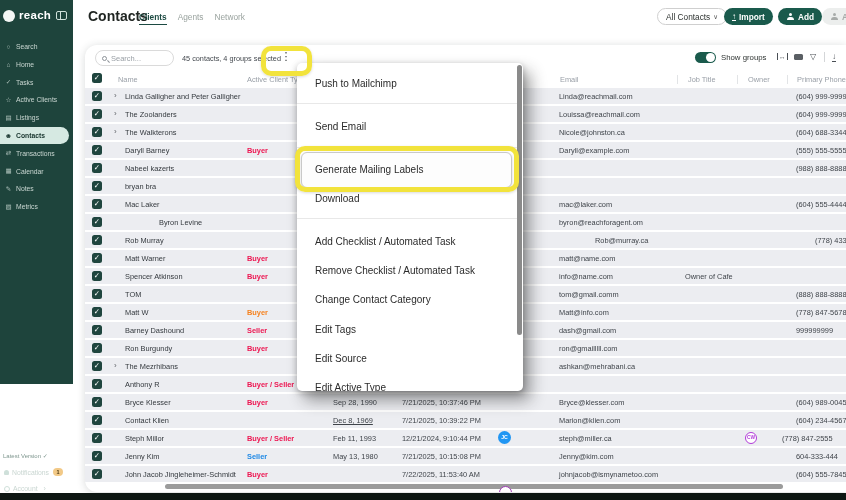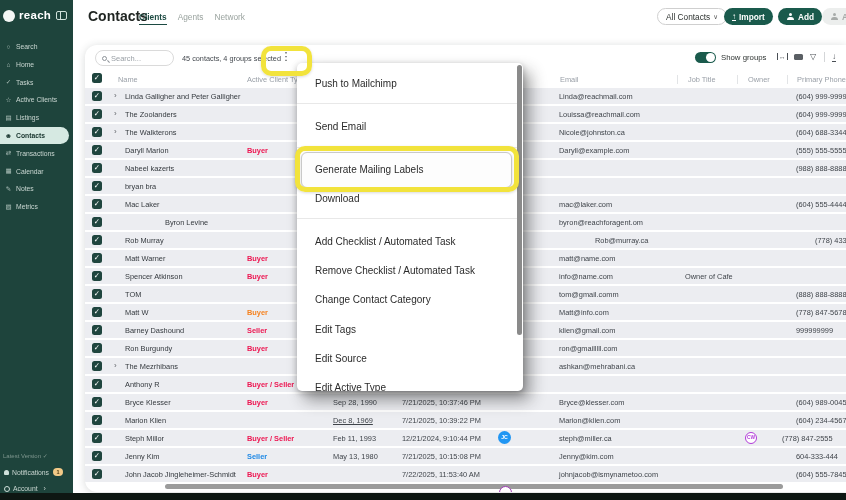--- a/index.html
+++ b/index.html
@@ -2,21 +2,21 @@
 <html><head>
 <meta charset="utf-8">
 <style>
   * { margin:0; padding:0; box-sizing:border-box; }
   html,body { width:846px; height:500px; overflow:hidden; background:#fff;
     font-family:"Liberation Sans","DejaVu Sans",sans-serif; }
   .abs { position:absolute; }
   #stage { position:relative; width:846px; height:500px; background:#fff; }
 
   
-  #sidebar { left:0; top:0; width:73px; height:500px; background:#1E443C; z-index:20; }
+  #sidebar { left:0; top:0; width:73px; height:384px; background:#1E443C; z-index:20; }
   #logo-row { left:0; top:0; width:73px; height:33px; }
   #logo-dot { left:3px; top:10px; width:12px; height:12px; border-radius:50%; background:#F4F7F5; }
   #logo-text { left:19px; top:9px; color:#fff; font-size:11.5px; font-weight:bold; letter-spacing:.3px; }
   #collapse-icon { left:56px; top:11px; width:11px; height:9px; border:1.3px solid #CFE0DA; border-radius:2px; }
   #collapse-icon::after { content:""; position:absolute; left:3.2px; top:0; width:1.2px; height:100%; background:#CFE0DA; }
   .nav-item { left:0; width:73px; height:17px; color:#C9D6D1; font-size:6.8px; display:flex; align-items:center; }
   .nav-item .nicon { width:9px; margin-left:4px; margin-right:3px; font-size:6.5px; text-align:center; color:#AFC2BB; }
   .nav-item.active { background:#D6E9E2; border-radius:0 9px 9px 0; color:#16332C; font-weight:bold; width:69px; }
   .nav-item.active .nicon { color:#16332C; }
   .sb-foot { left:0; width:73px; color:#C9D6D1; font-size:6.8px; display:flex; align-items:center; }
@@ -245,21 +245,21 @@
         </div>
         <div class="trow abs" style="top: 79px;">
           <div class="cb abs" style="left: 7px; top: 3px;">✓</div>
           <div class="chevron abs" style="left: 29px;">›</div>
           <div class="cell name abs" style="left: 40px;">The Walkterons</div>
           <div class="cell abs" style="left: 474px;">Nicole@johnston.ca</div>
           <div class="cell abs" style="left: 711px;">(604) 688-3344</div>
         </div>
         <div class="trow abs" style="top: 97px;">
           <div class="cb abs" style="left: 7px; top: 3px;">✓</div>
-          <div class="cell name abs" style="left: 40px;">Daryll Marion</div>
+          <div class="cell name abs" style="left: 40px;">Daryll Barney</div>
           <div class="cell type abs" style="left: 162px; color: rgb(237, 22, 81);">Buyer</div>
           <div class="cell abs" style="left: 474px;">Daryll@example.com</div>
           <div class="cell abs" style="left: 711px;">(555) 555-5555</div>
         </div>
         <div class="trow abs" style="top: 115px;">
           <div class="cb abs" style="left: 7px; top: 3px;">✓</div>
           <div class="cell name abs" style="left: 40px;">Nabeel kazerts</div>
           <div class="cell abs" style="left: 711px;">(988) 888-8888</div>
         </div>
         <div class="trow abs" style="top: 133px;">
@@ -267,21 +267,21 @@
           <div class="cell name abs" style="left: 40px;">bryan bra</div>
         </div>
         <div class="trow abs" style="top: 151px;">
           <div class="cb abs" style="left: 7px; top: 3px;">✓</div>
           <div class="cell name abs" style="left: 40px;">Mac Laker</div>
           <div class="cell abs" style="left: 474px;">mac@laker.com</div>
           <div class="cell abs" style="left: 711px;">(604) 555-4444</div>
         </div>
         <div class="trow abs" style="top: 169px;">
           <div class="cb abs" style="left: 7px; top: 3px;">✓</div>
-          <div class="cell name abs" style="left: 40px; padding-left: 40px;">Byron Levine</div>
+          <div class="cell name abs" style="left: 34px; padding-left: 40px;">Byron Levine</div>
           <div class="cell abs" style="left: 474px;">byron@reachforagent.om</div>
         </div>
         <div class="trow abs" style="top: 187px;">
           <div class="cb abs" style="left: 7px; top: 3px;">✓</div>
           <div class="cell name abs" style="left: 40px;">Rob Murray</div>
           <div class="cell abs" style="left: 474px; margin-left: 36px;">Rob@murray.ca</div>
           <div class="cell abs" style="left: 711px; padding-left: 19px;">(778) 433-2356</div>
         </div>
         <div class="trow abs" style="top: 205px;">
           <div class="cb abs" style="left: 7px; top: 3px;">✓</div>
@@ -306,21 +306,21 @@
           <div class="cb abs" style="left: 7px; top: 3px;">✓</div>
           <div class="cell name abs" style="left: 40px;">Matt W</div>
           <div class="cell type abs" style="left: 162px; color: rgb(245, 130, 31);">Buyer</div>
           <div class="cell abs" style="left: 474px;">Matt@info.com</div>
           <div class="cell abs" style="left: 711px;">(778) 847-5678</div>
         </div>
         <div class="trow abs" style="top: 277px;">
           <div class="cb abs" style="left: 7px; top: 3px;">✓</div>
           <div class="cell name abs" style="left: 40px;">Barney Dashound</div>
           <div class="cell type abs" style="left: 162px; color: rgb(237, 22, 81);">Seller</div>
-          <div class="cell abs" style="left: 474px;">klien@gmail.com</div>
+          <div class="cell abs" style="left: 474px;">dash@gmail.com</div>
           <div class="cell abs" style="left: 711px;">999999999</div>
         </div>
         <div class="trow abs" style="top: 295px;">
           <div class="cb abs" style="left: 7px; top: 3px;">✓</div>
           <div class="cell name abs" style="left: 40px;">Ron Burgundy</div>
           <div class="cell type abs" style="left: 162px; color: rgb(237, 22, 81);">Buyer</div>
           <div class="cell abs" style="left: 474px;">ron@gmailllll.com</div>
         </div>
         <div class="trow abs" style="top: 313px;">
           <div class="cb abs" style="left: 7px; top: 3px;">✓</div>
@@ -337,21 +337,21 @@
           <div class="cb abs" style="left: 7px; top: 3px;">✓</div>
           <div class="cell name abs" style="left: 40px;">Bryce Klesser</div>
           <div class="cell type abs" style="left: 162px; color: rgb(237, 22, 81);">Buyer</div>
           <div class="cell abs" style="left: 248px;">Sep 28, 1990</div>
           <div class="cell abs" style="left: 317px;">7/21/2025, 10:37:46 PM</div>
           <div class="cell abs" style="left: 474px;">Bryce@klesser.com</div>
           <div class="cell abs" style="left: 711px;">(604) 989-0045</div>
         </div>
         <div class="trow abs" style="top: 367px;">
           <div class="cb abs" style="left: 7px; top: 3px;">✓</div>
-          <div class="cell name abs" style="left: 40px;">Marion Klien</div>
+          <div class="cell name abs" style="left: 40px;">Contact Klien</div>
           <div class="cell abs" style="left: 248px; text-decoration: underline;">Dec 8, 1969</div>
           <div class="cell abs" style="left: 317px;">7/21/2025, 10:39:22 PM</div>
           <div class="cell abs" style="left: 474px;">Marion@klien.com</div>
           <div class="cell abs" style="left: 711px;">(604) 234-4567</div>
         </div>
         <div class="trow abs" style="top: 385px;">
           <div class="cb abs" style="left: 7px; top: 3px;">✓</div>
           <div class="cell name abs" style="left: 40px;">Steph Millor</div>
           <div class="cell type abs" style="left: 162px; color: rgb(237, 22, 81);">Buyer / Seller</div>
           <div class="cell abs" style="left: 248px;">Feb 11, 1993</div>

